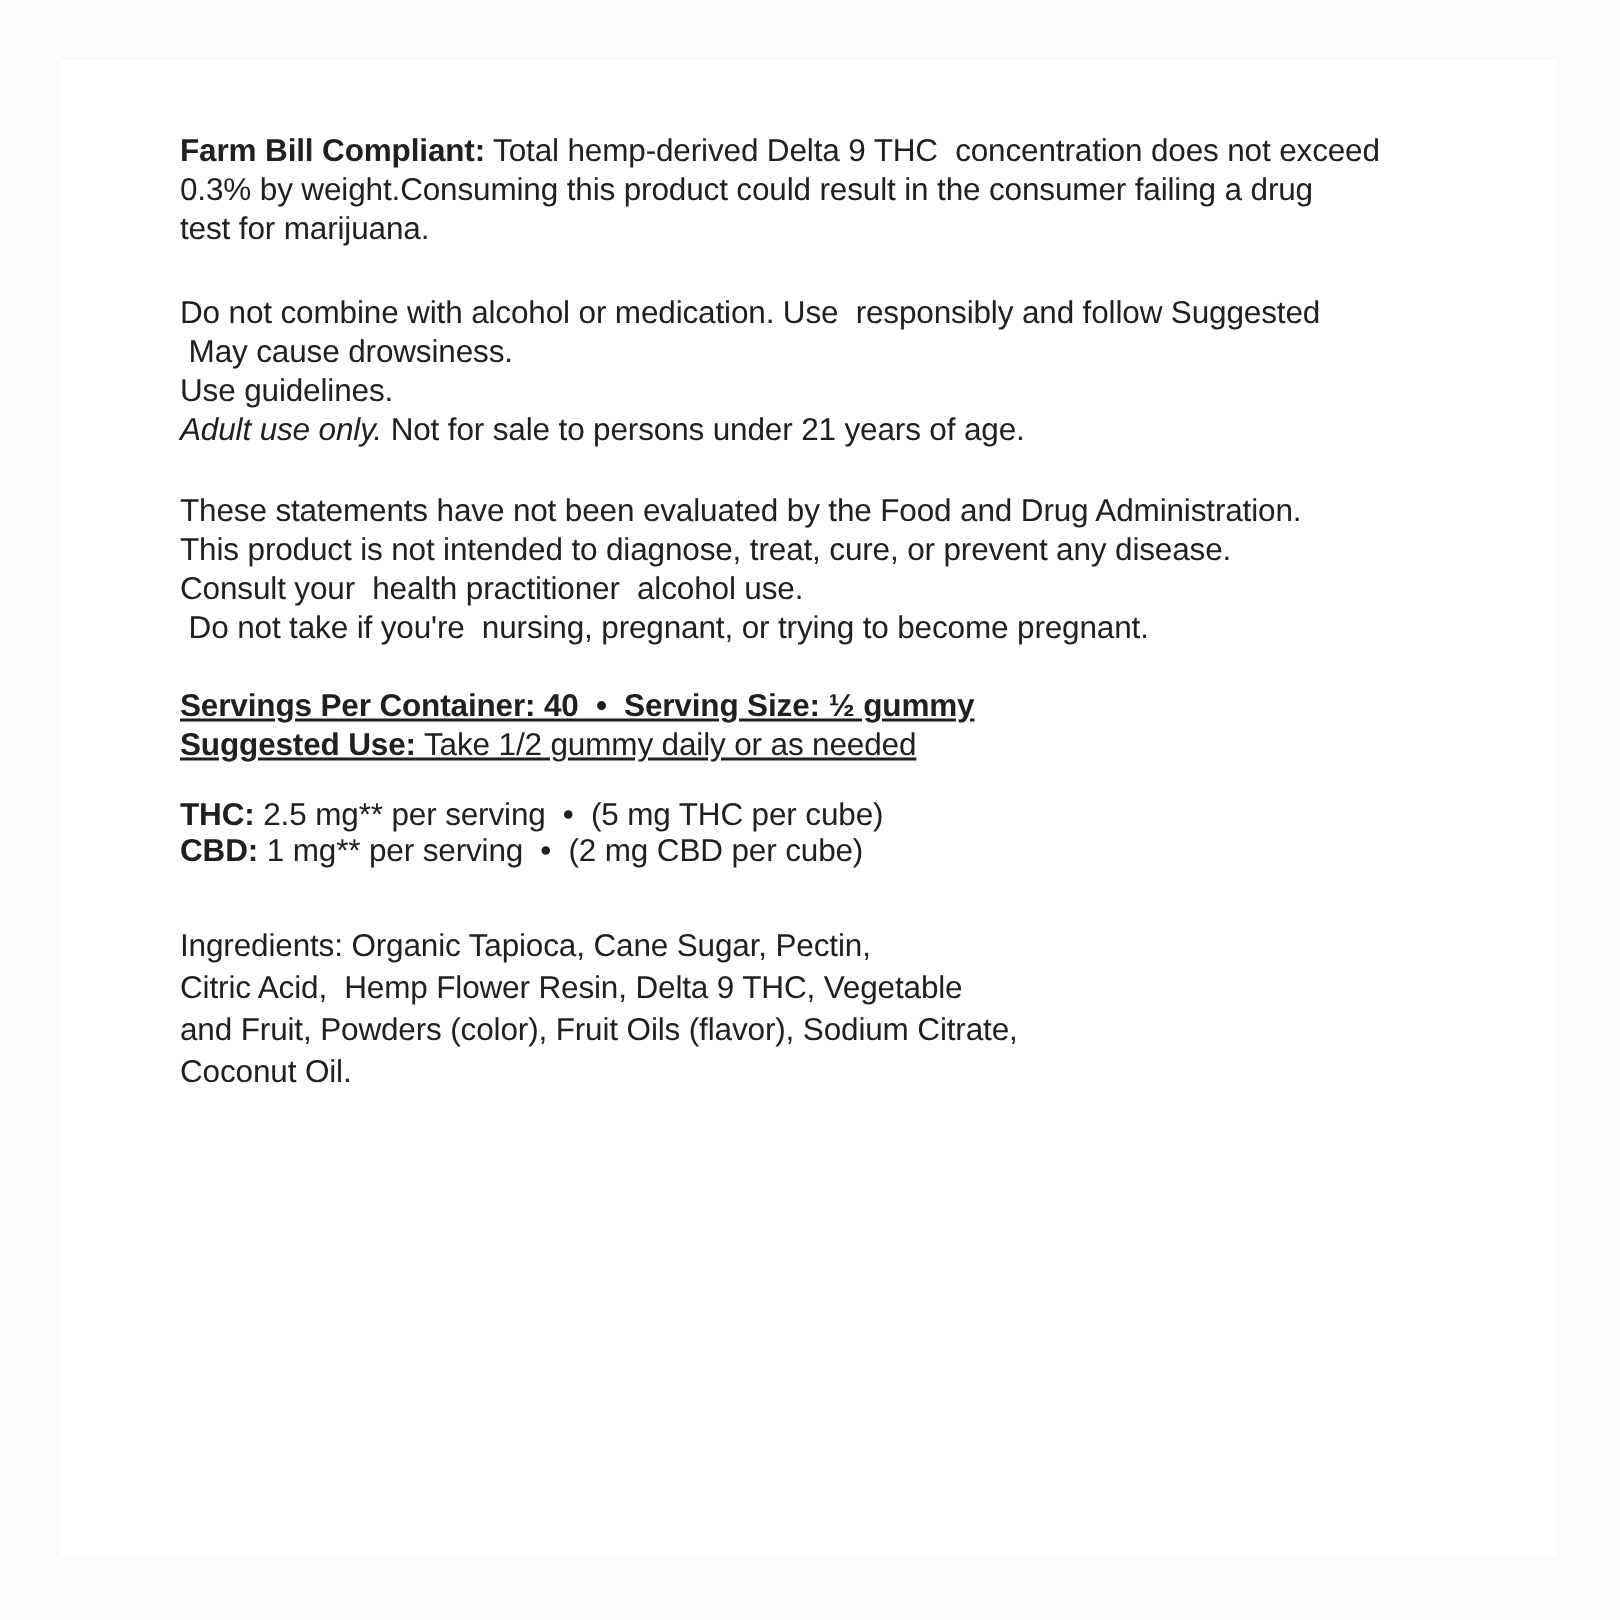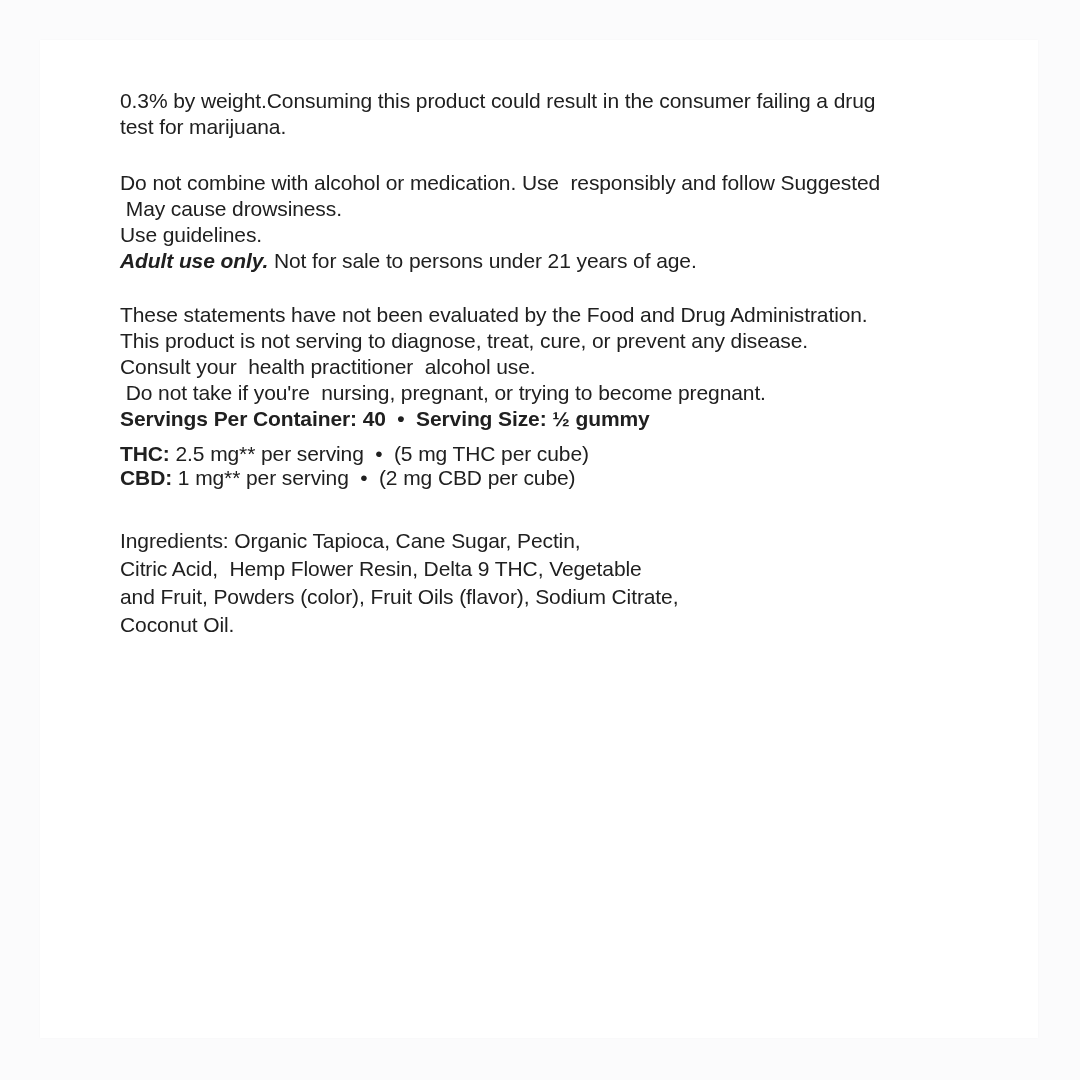--- a/index.html
+++ b/index.html
@@ -27,59 +27,61 @@
   .para { margin: 0; }
   .line {
     white-space: pre;
     font-size: 21px;
     line-height: 26px;
     letter-spacing: -0.1px;
   }
   b { font-weight: 700; }
   .para-farm-bill    { margin-bottom: 30px; }
   .para-warning      { margin-bottom: 28px; }
-  .para-fda          { }
-  .para-servings     { margin-bottom: 10px; }
+  .para-fda          { margin-bottom: 26px; }
+  .para-servings     { margin-bottom: 22px; text-decoration: underline; }
   .para-servings .line { font-weight: 700; }
   .para-servings .reg  { font-weight: 400; }
   .para-amount       { margin-bottom: 42px; }
   .para-cannabinoids { margin-bottom: 37px; }
   .para-cannabinoids .line { line-height: 24px; }
   .para-ingredients  { margin-bottom: 48px; }
   .para-ingredients .line { line-height: 28px; }
   .para-footnotes .line { line-height: 27px; font-style: italic; }
-  .bold-italic { font-weight: 700; font-style: italic; }
+  .bold-italic { font-weight: 400; font-style: italic; }
 </style>
 </head>
 <body>
 
 <div class="page">
   <div class="card">
 
     <section class="para para-farm-bill">
+      <div class="line"><b>Farm Bill Compliant:</b><span> Total hemp-derived Delta 9 THC  concentration does not exceed</span></div>
       <div class="line">0.3% by weight.Consuming this product could result in the consumer failing a drug</div>
       <div class="line">test for marijuana.</div>
     </section>
 
     <section class="para para-warning">
       <div class="line">Do not combine with alcohol or medication. Use  responsibly and follow Suggested</div>
       <div class="line"> May cause drowsiness.</div>
       <div class="line">Use guidelines.</div>
       <div class="line"><span class="bold-italic">Adult use only.</span><span> Not for sale to persons under 21 years of age.</span></div>
     </section>
 
     <section class="para para-fda">
       <div class="line">These statements have not been evaluated by the Food and Drug Administration.</div>
-      <div class="line">This product is not serving to diagnose, treat, cure, or prevent any disease.</div>
+      <div class="line">This product is not intended to diagnose, treat, cure, or prevent any disease.</div>
       <div class="line">Consult your  health practitioner  alcohol use.</div>
       <div class="line"> Do not take if you're  nursing, pregnant, or trying to become pregnant.</div>
     </section>
 
     <section class="para para-servings">
       <div class="line">Servings Per Container: 40  •  Serving Size: ½ gummy</div>
+      <div class="line"><b>Suggested Use:</b><span class="reg"> Take 1/2 gummy daily or as needed</span></div>
     </section>
 
 
     <section class="para para-cannabinoids">
       <div class="line"><b>THC:</b><span> 2.5 mg** per serving  •  (5 mg THC per cube)</span></div>
       <div class="line"><b>CBD:</b><span> 1 mg** per serving  •  (2 mg CBD per cube)</span></div>
     </section>
 
     <section class="para para-ingredients">
       <div class="line">Ingredients: Organic Tapioca, Cane Sugar, Pectin,</div>

